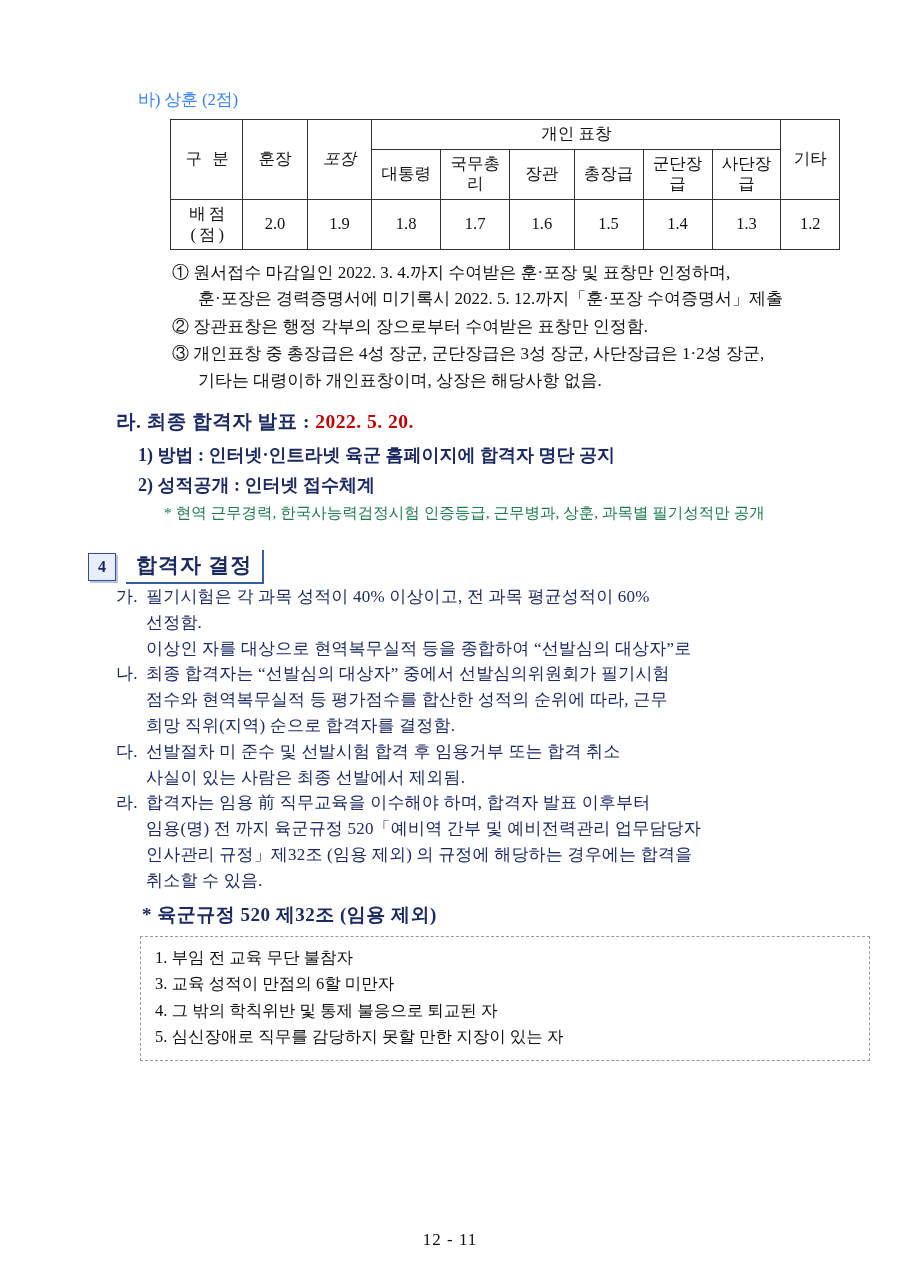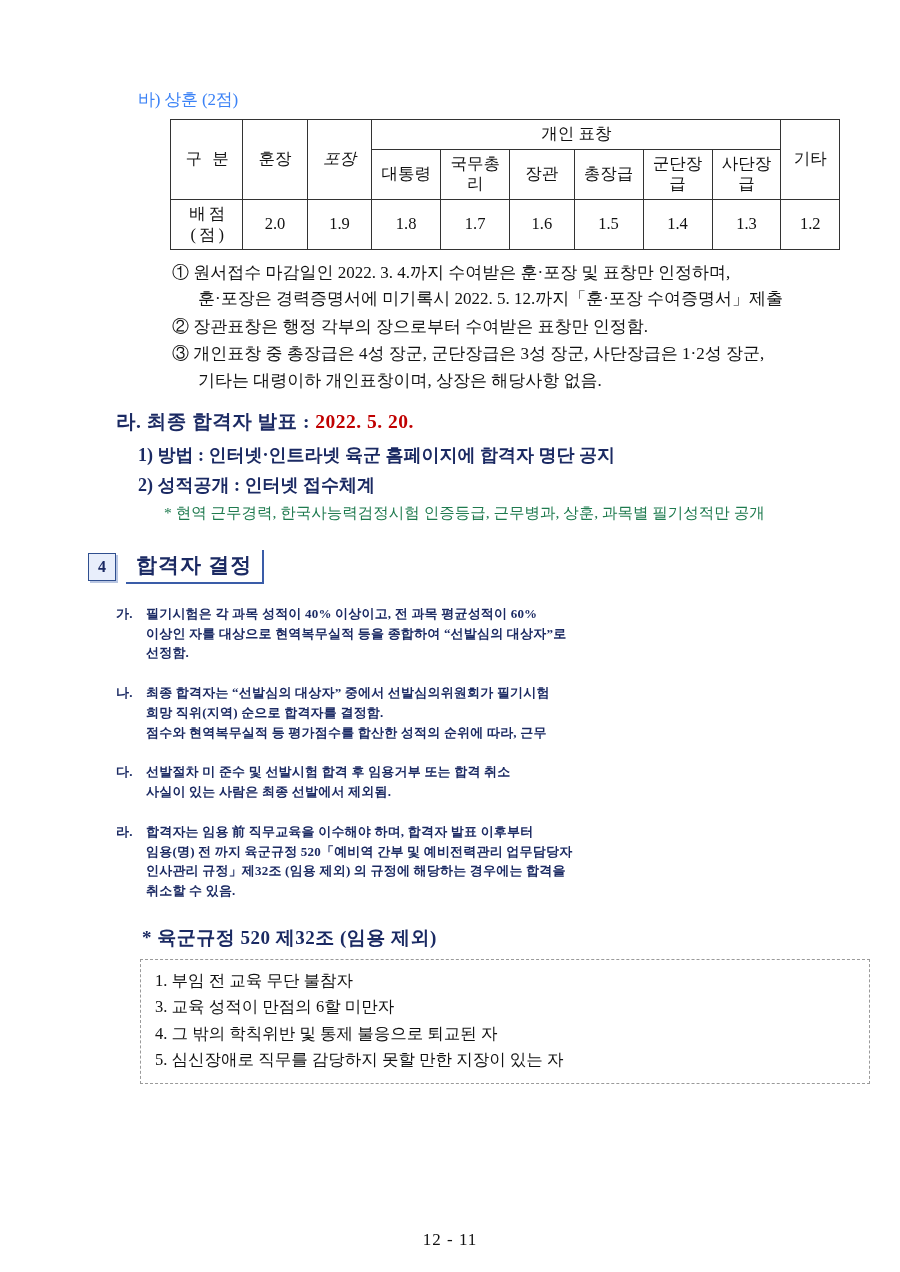--- a/index.html
+++ b/index.html
@@ -155,40 +155,39 @@
     font-weight: bold;
     color: #1b2a63;
     padding: 1px 10px 3px 10px;
     border-bottom: 2.5px solid #3a5ca8;
     border-right: 2.5px solid #3a5ca8;
     letter-spacing: 1px;
   }
 
   
   .para {
-    margin-top: 20px;
     margin-left: 56px;
-    font-size: 13px;
-    font-weight: bold;
+    font-size: 17px;
+    font-weight: normal;
     color: #1b2a63;
     line-height: 1.52;
     letter-spacing: 0.2px;
   }
   .para .hang {
     display: inline-block;
     width: 30px;
   }
   .para .ind {
     margin-left: 30px;
     display: block;
   }
 
   
   .star-sub {
-    margin-top: 24px;
+    margin-top: 8px;
     margin-left: 82px;
     font-size: 19px;
     font-weight: bold;
     color: #1b2a63;
     letter-spacing: 0.5px;
   }
 
   
   .dash-box {
     margin-top: 8px;
@@ -286,28 +285,28 @@
   <div class="sub2">2) 성적공개 : 인터넷 접수체계</div>
   <div class="star-note">* 현역 근무경력, 한국사능력검정시험 인증등급, 근무병과, 상훈, 과목별 필기성적만 공개</div>
 
   <div class="sec-head">
     <div class="sec-num">4</div>
     <div class="sec-title">합격자 결정</div>
   </div>
 
   <div class="para">
     <span class="hang">가.</span><span>필기시험은 각 과목 성적이 40% 이상이고, 전 과목 평균성적이 60%</span>
+    <span class="ind">선정함.</span>
     <span class="ind">이상인 자를 대상으로 현역복무실적 등을 종합하여 “선발심의 대상자”로</span>
-    <span class="ind">선정함.</span>
   </div>
 
   <div class="para">
     <span class="hang">나.</span><span>최종 합격자는 “선발심의 대상자” 중에서 선발심의위원회가 필기시험</span>
+    <span class="ind">점수와 현역복무실적 등 평가점수를 합산한 성적의 순위에 따라, 근무</span>
     <span class="ind">희망 직위(지역) 순으로 합격자를 결정함.</span>
-    <span class="ind">점수와 현역복무실적 등 평가점수를 합산한 성적의 순위에 따라, 근무</span>
   </div>
 
   <div class="para">
     <span class="hang">다.</span><span>선발절차 미 준수 및 선발시험 합격 후 임용거부 또는 합격 취소</span>
     <span class="ind">사실이 있는 사람은 최종 선발에서 제외됨.</span>
   </div>
 
   <div class="para">
     <span class="hang">라.</span><span>합격자는 임용 前 직무교육을 이수해야 하며, 합격자 발표 이후부터</span>
     <span class="ind">임용(명) 전 까지 육군규정 520「예비역 간부 및 예비전력관리 업무담당자</span>

